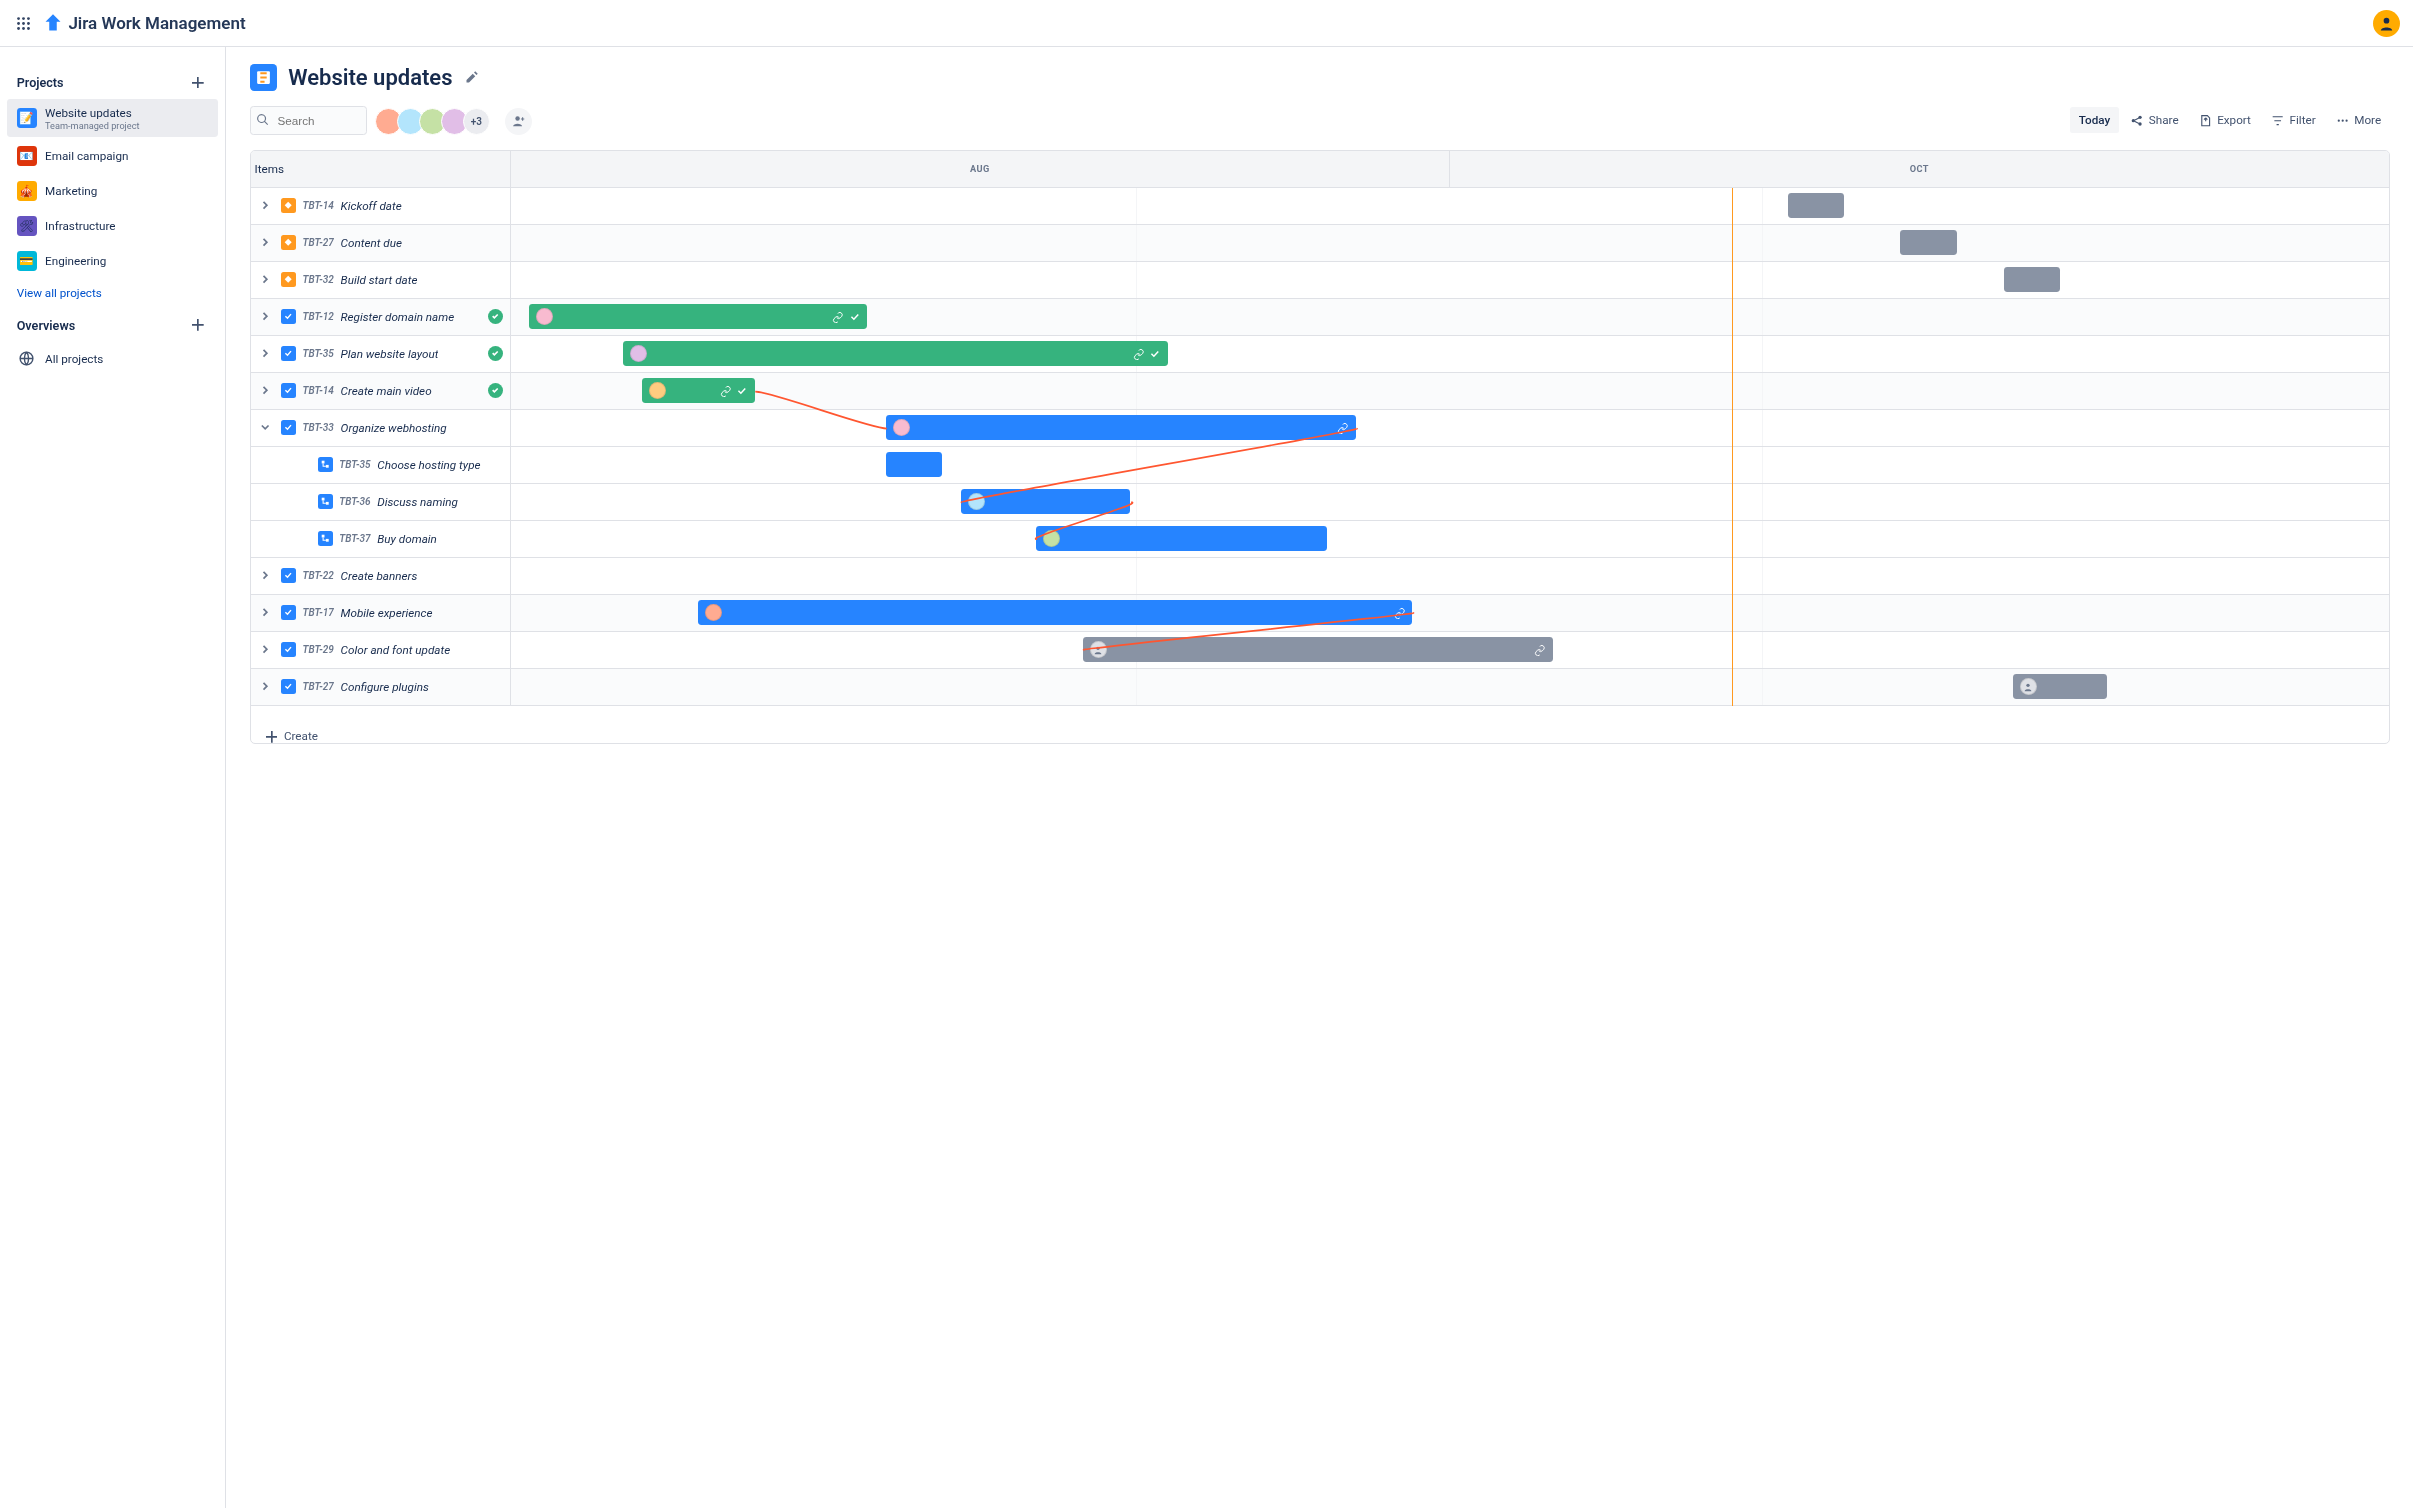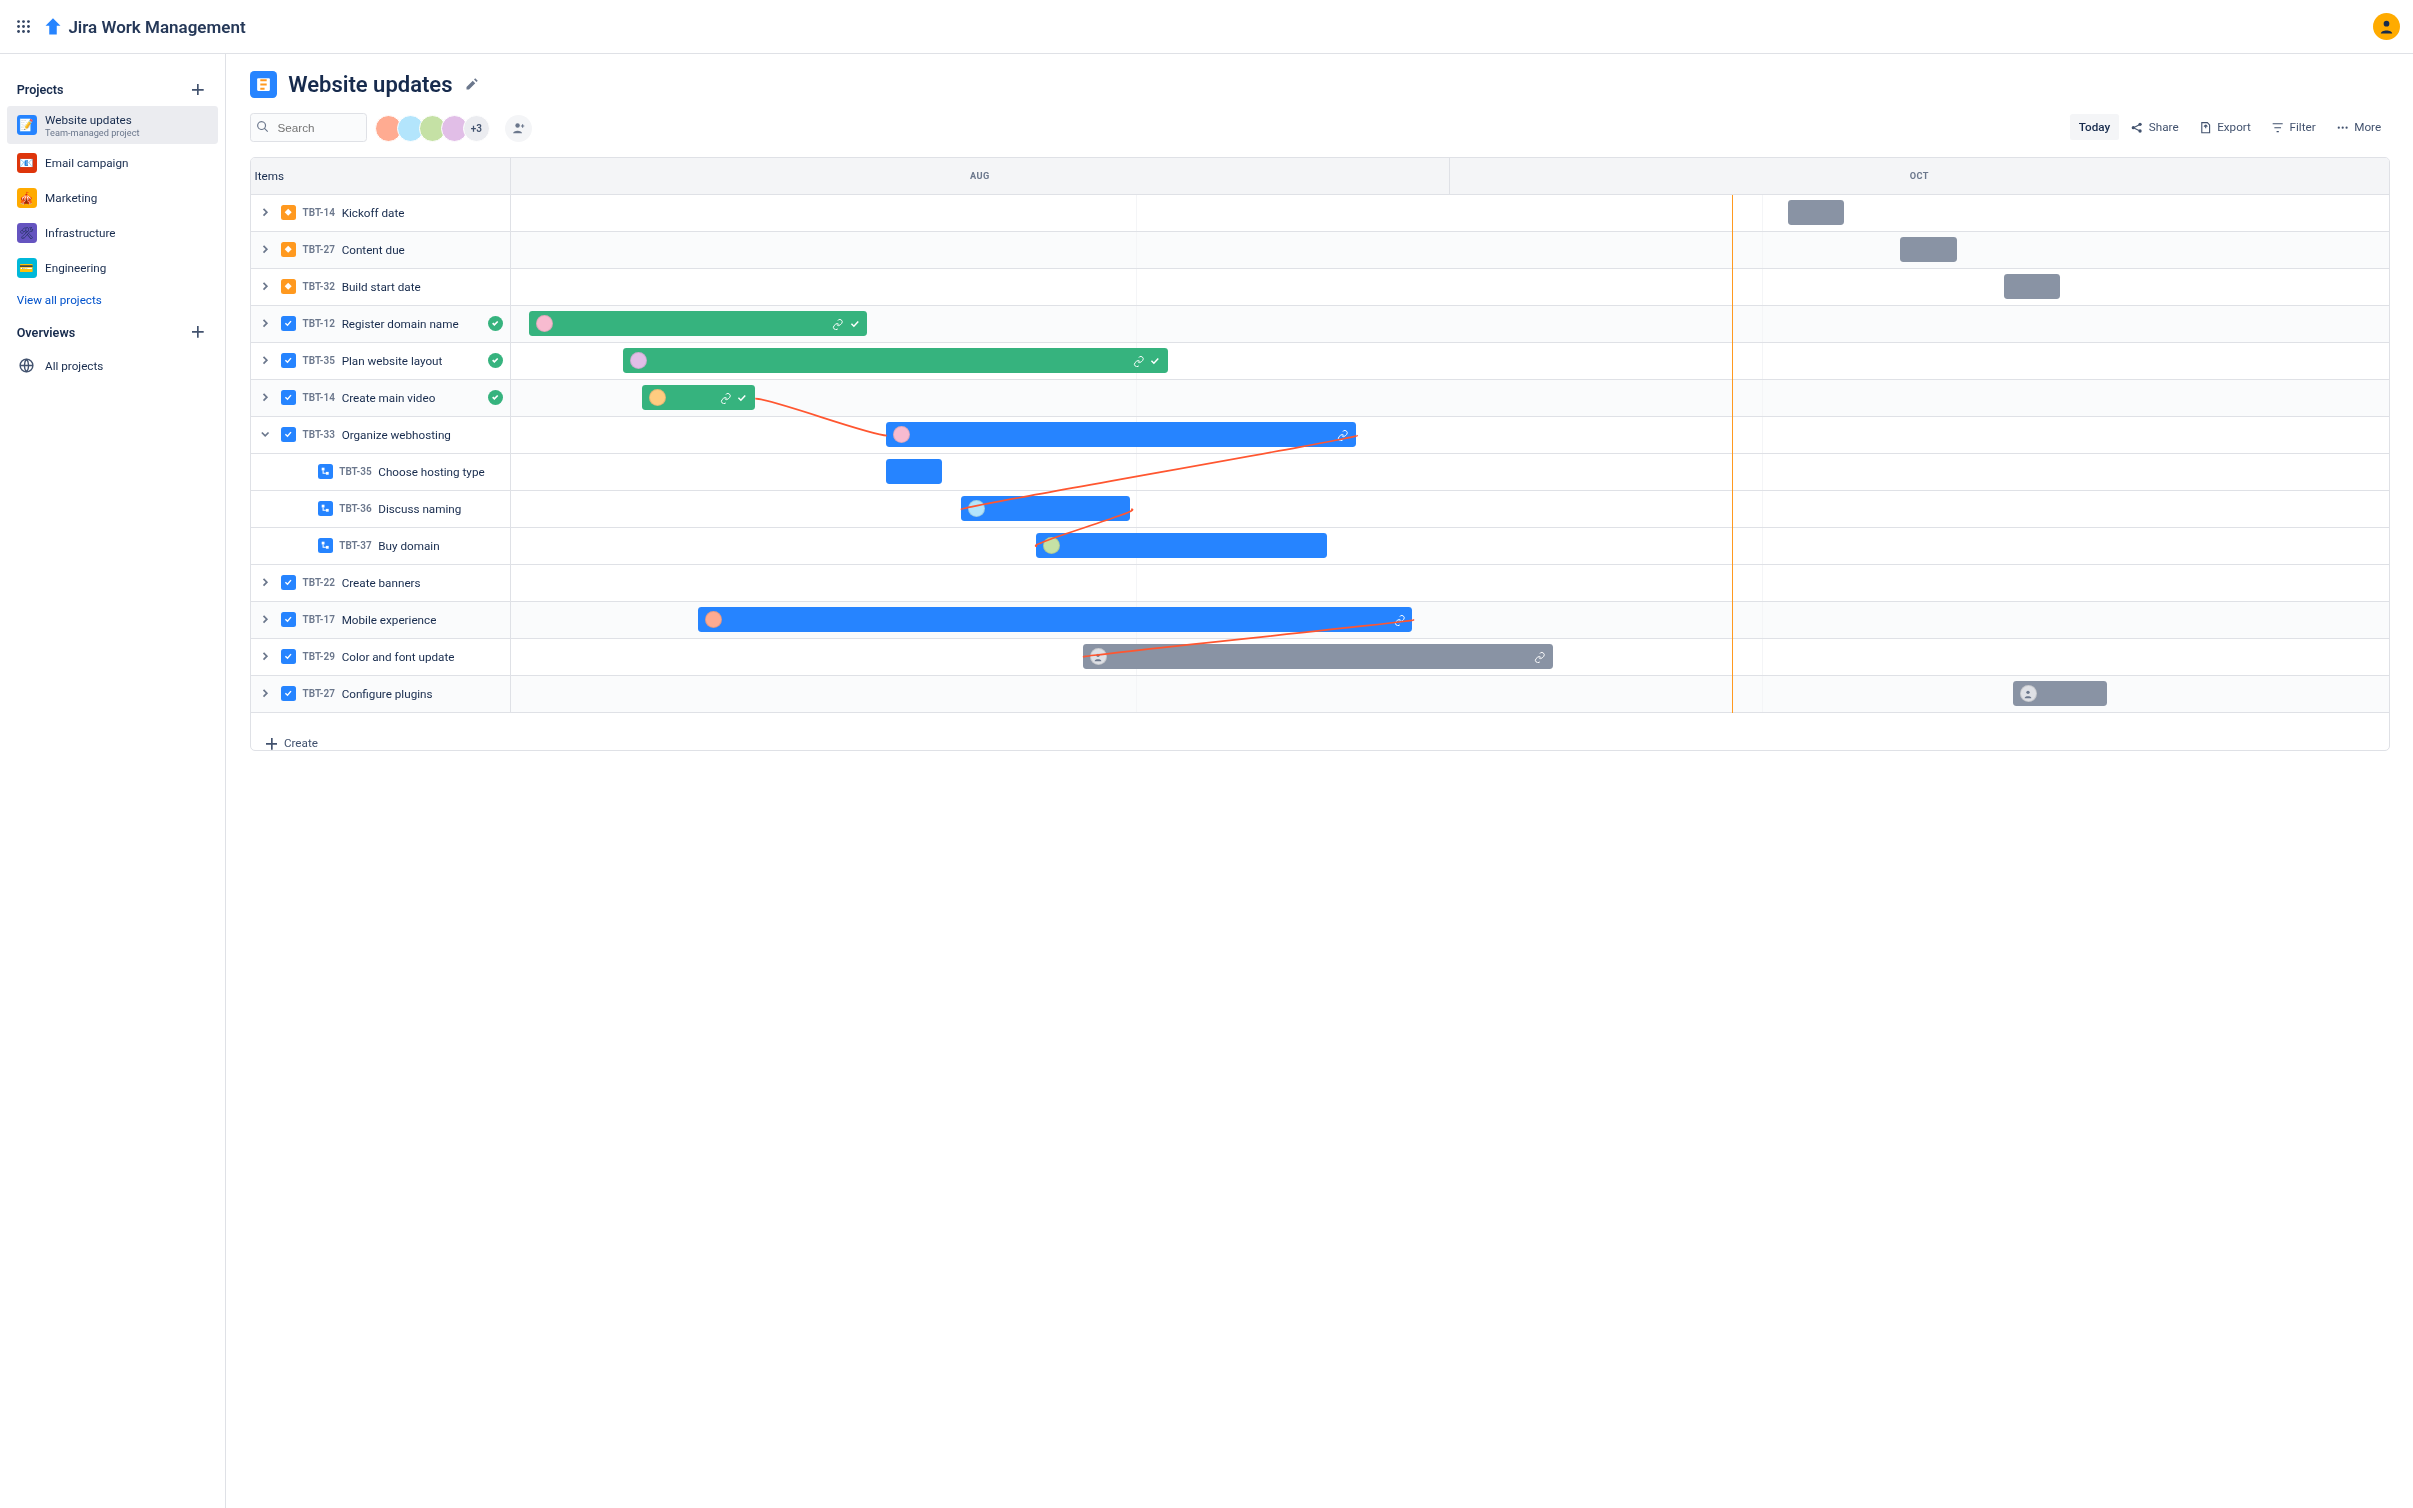--- a/index.html
+++ b/index.html
@@ -1,17 +1,17 @@
 <!DOCTYPE html>
 <html style="font-size:13.4px"><head>
 <meta charset="utf-8">
 <style>
 * { box-sizing: border-box; margin: 0; padding: 0; }
 body { font-family: -apple-system, BlinkMacSystemFont, "Segoe UI", Roboto, sans-serif; font-size: 11.7px; color: #172B4D; background: #fff; }
-.topbar { height: 54px; border-bottom: 0.8px solid #DFE1E6; display: flex; align-items: center; padding: 0 13.4px; justify-content: space-between; }
+.topbar { height: 47px; border-bottom: 0.8px solid #DFE1E6; display: flex; align-items: center; padding: 0 13.4px; justify-content: space-between; }
 .topbar-left { display: flex; align-items: center; gap: 10px; }
 .app-switcher { width: 20px; height: 20px; display: flex; align-items: center; justify-content: center; cursor: pointer; }
 .app-switcher svg { width: 17px; height: 17px; fill: #344563; }
 .logo { display: flex; align-items: center; gap: 5px; font-size: 17px; font-weight: 600; color: #253858; }
 .logo svg { width: 20px; height: 20px; }
 .avatar-top { width: 27px; height: 27px; border-radius: 50%; background: #FFAB00; display:flex; align-items:center; justify-content:center; cursor:pointer; }
 .avatar-top svg { width: 17px; height: 17px; }
 .layout { display: flex; height: calc(100vh - 47px); }
 .sidebar { width: 226px; border-right: 0.8px solid #DFE1E6; padding: 17px 6.7px; overflow-y: auto; }
 .side-section-header { display: flex; align-items: center; justify-content: space-between; padding: 5px 10px; margin-top: 3.4px; }
@@ -71,21 +71,21 @@
 .grid-lines > div { flex:1; border-left:0.8px solid #F4F5F7; }
 .grid-lines > div:first-child { border-left:none; }
 .bar { position:absolute; height:25px; top:5.9px; border-radius:3.4px; display:flex; align-items:center; padding:0 6.7px; gap:5px; }
 .bar-green { background:#36B37E; }
 .bar-blue { background:#2684FF; }
 .bar-grey { background:#8993A4; }
 .bar-avatar { width:17px; height:17px; border-radius:50%; background:#FFE380; border:0.8px solid rgba(0,0,0,0.1); display:flex; align-items:center; justify-content:center; font-size:8.4px; }
 .bar-icons { margin-left:auto; display:flex; gap:5px; }
 .bar-icons svg { width:11.7px; height:11.7px; fill:#fff; }
 .today-line { position:absolute; top:0; bottom:0; width:1.7px; background:#FF991F; z-index:5; pointer-events:none; }
-.gantt-container { position:relative; }
+.gantt-container { position:relative;font-style:italic; }
 .create-row { display:flex; height:37px; align-items:flex-end; padding:0 15px; gap:6.7px; cursor:pointer; color:#42526E; }
 .dep-svg { position:absolute; top:0; left:260px; right:0; height:100%; pointer-events:none; z-index:3; overflow:visible; }
 .dep-svg path { stroke:#FF5630; stroke-width:2; fill:none; }
 </style>
 </head>
 <body>
 
 <div class="topbar">
   <div class="topbar-left">
     <div class="app-switcher">

